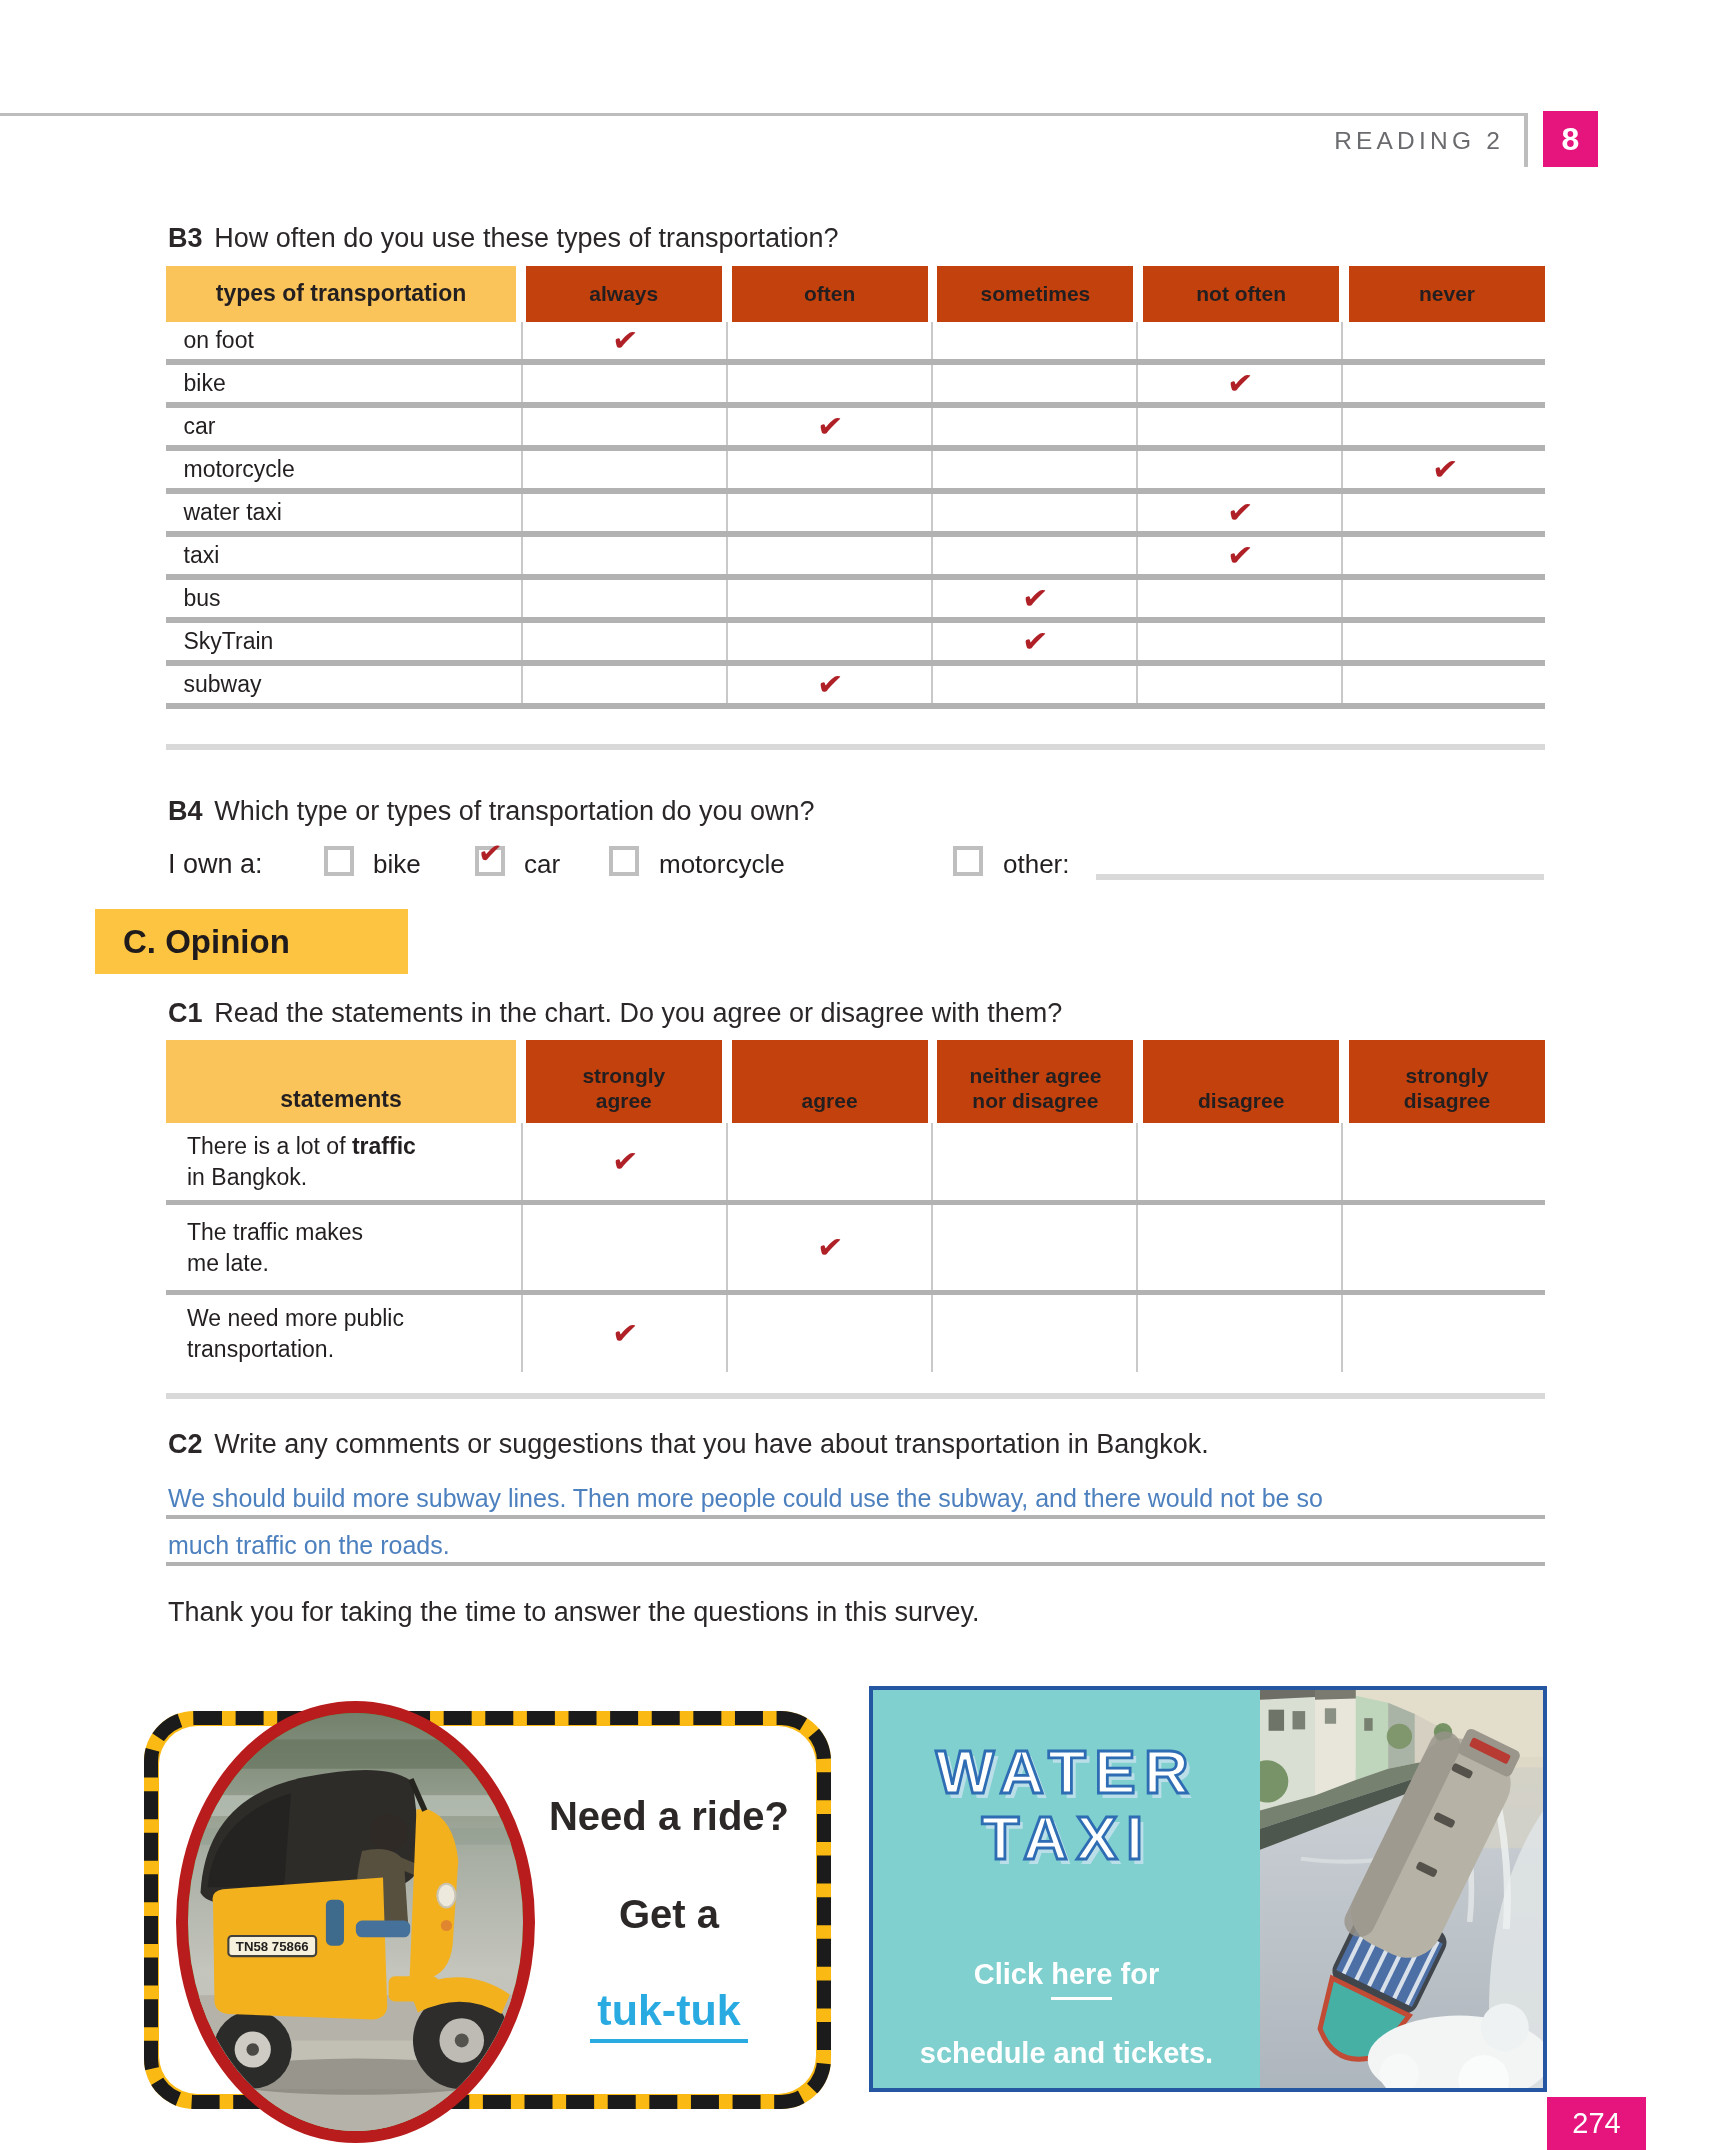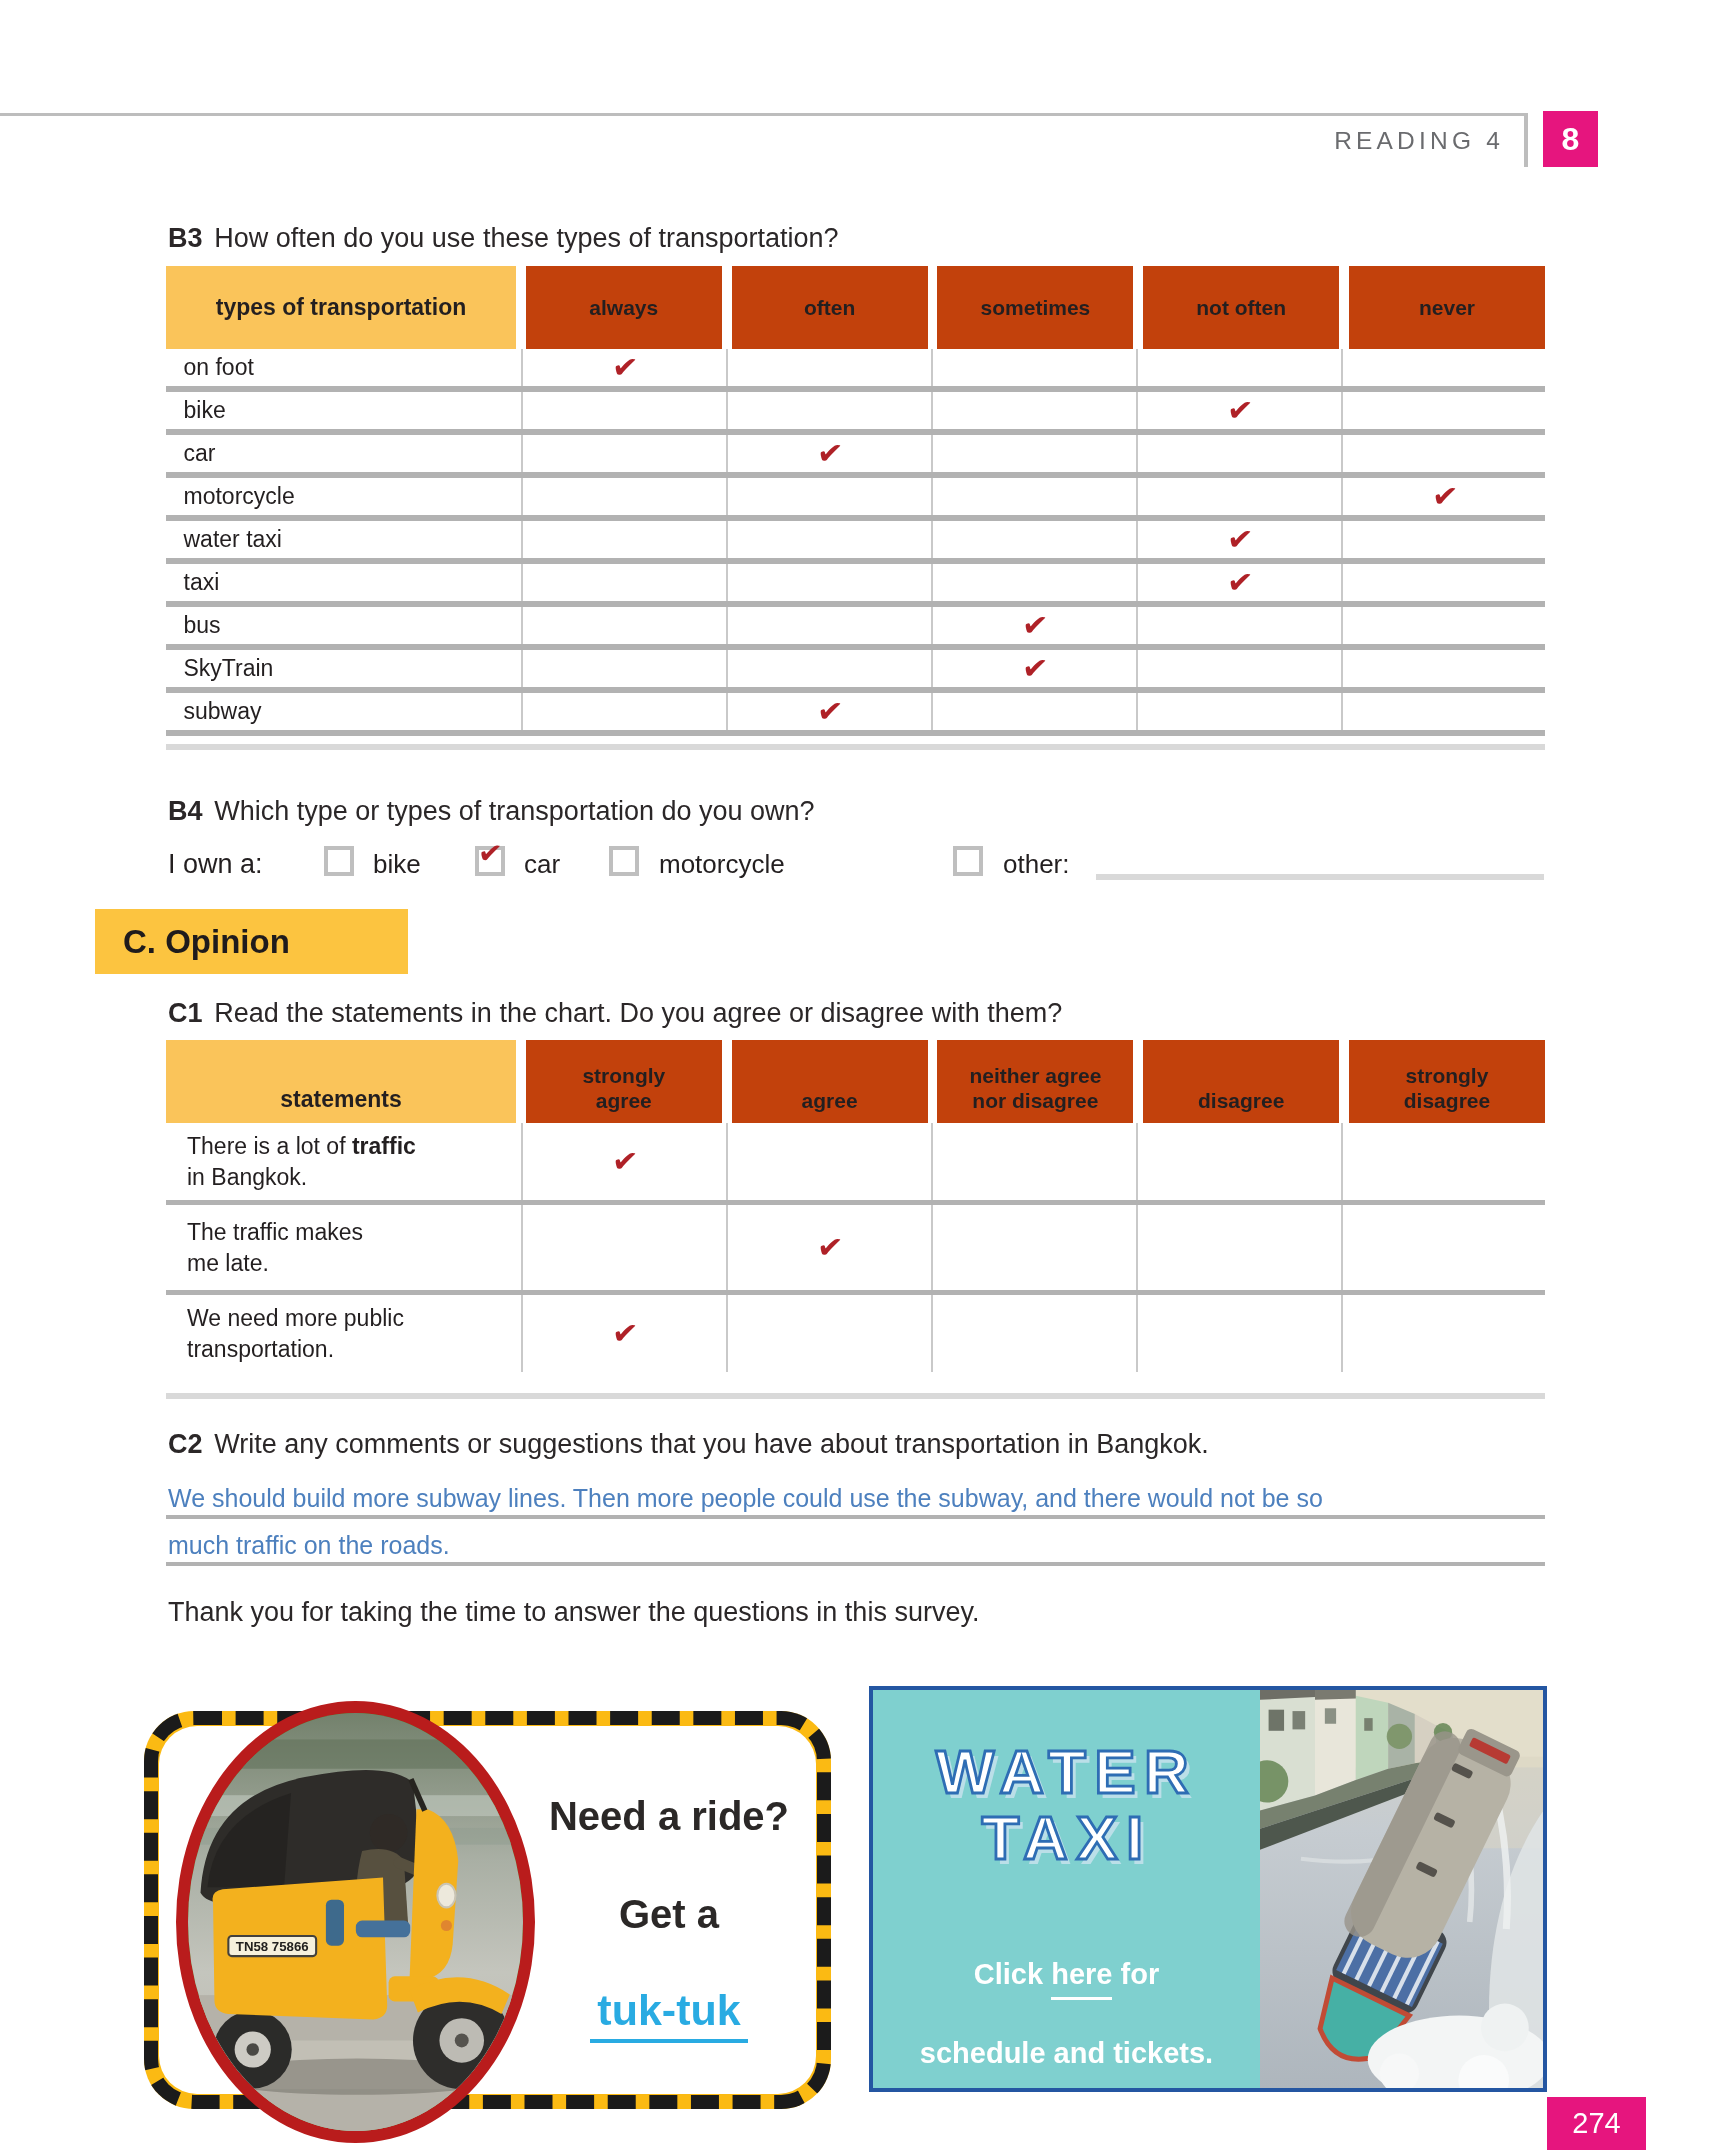--- a/index.html
+++ b/index.html
@@ -20,21 +20,21 @@
   .q-heading b{font-weight:bold;margin-right:4.2px;}
   .b3-q{top:223px;} .b4-q{top:796px;} .c1-q{top:998px;} .c2-q{top:1429px;}
 
   
   .tbl{position:absolute;left:166px;width:1379px;}
   .b3-tbl{top:266px;} .c1-tbl{top:1040px;}
   .thead{display:grid;grid-template-columns:350px repeat(5,196px);column-gap:9.8px;}
   .hc{background:#c2410c;display:flex;align-items:center;justify-content:center;
       font-weight:bold;font-size:21px;text-align:center;white-space:pre-line;line-height:1.2;}
   .hc.first{background:#FAC45A;font-size:23px;}
-  .b3-tbl .hc{height:83px;}
+  .b3-tbl .hc{height:56px;}
   .c1-tbl .hc{height:83px;align-items:flex-end;padding-bottom:9.8px;box-sizing:border-box;}
   .trow{display:grid;grid-template-columns:355px repeat(5,205px);border-bottom:6.3px solid #B2B2B2;}
   .b3-tbl .trow{height:37px;}
   .c1-tbl .trow{border-bottom-width:5.6px;}
   .c1-tbl .trow.r1{height:77px;} .c1-tbl .trow.r2{height:85px;} .c1-tbl .trow.r3{height:77px;border-bottom:none;}
   .rl{display:flex;align-items:center;padding-left:17.5px;font-size:23px;}
   .rc{border-left:2.1px solid #C9C9C9;display:flex;align-items:center;justify-content:center;}
   .stmt{display:flex;flex-direction:column;justify-content:center;padding-left:21px;
         font-size:23px;line-height:31px;}
   .ck{font-family:"DejaVu Sans",sans-serif;color:#AF2127;font-size:31px;line-height:1;
@@ -95,21 +95,21 @@
               display:flex;align-items:center;justify-content:center;}
   .pageno-box span{color:#fff;font-size:29px;font-weight:normal;}
 </style>
 </head>
 <body>
 
 <div class="page">
 
   <div class="top-rule"></div>
   <div class="top-vbar"></div>
-  <div class="reading-label">READING 4</div>
+  <div class="reading-label">READING 2</div>
   <div class="unit-box">
     <span>8</span>
   </div>
 
   <div class="q-heading b3-q">
     <b>B3</b>
     <span>How often do you use these types of transportation?</span>
   </div>
 
   <div class="tbl b3-tbl">

